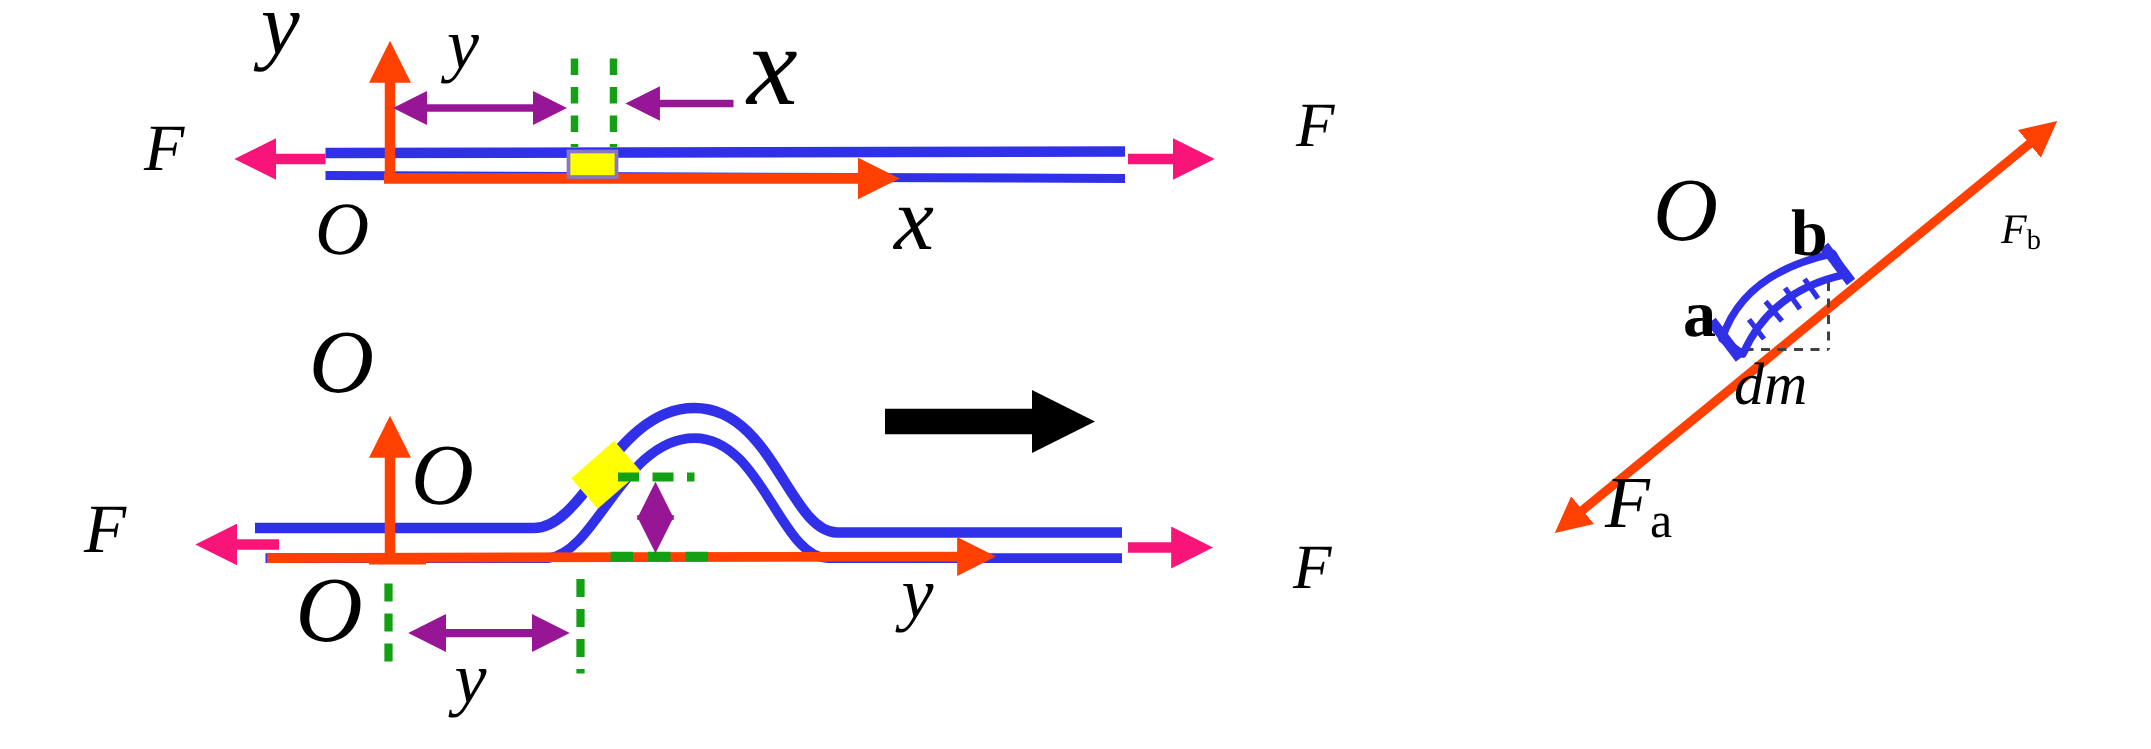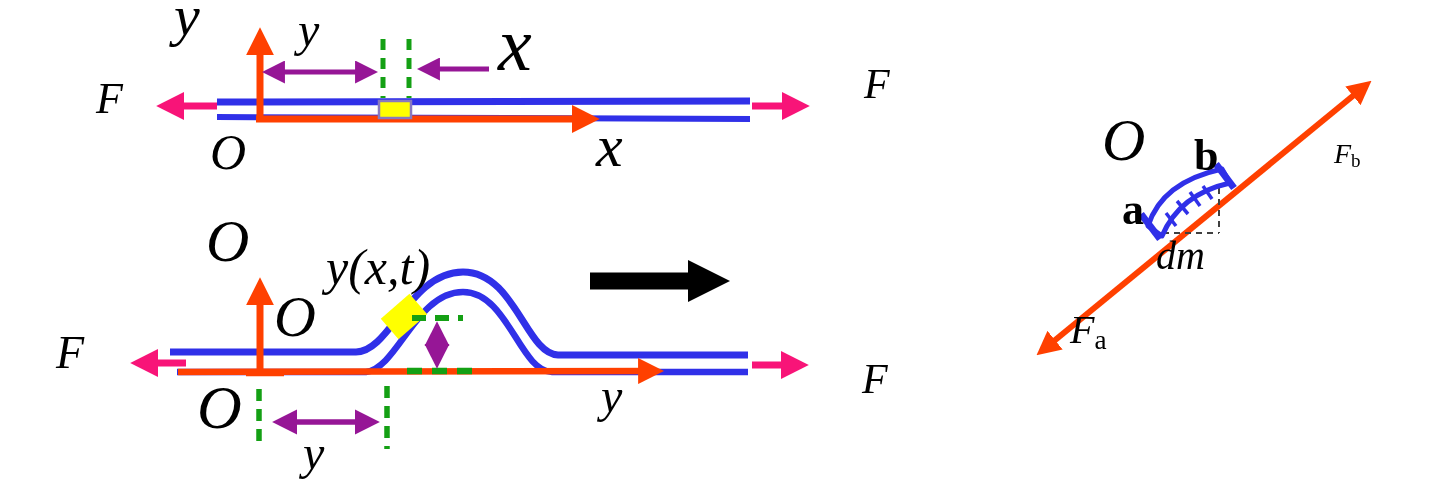--- a/index.html
+++ b/index.html
@@ -86,27 +86,26 @@
   <span class="lbl" style="left:174px;top:-13px;font-size:58px;">y</span>
   <span class="lbl" style="left:298px;top:6px;font-size:48px;">y</span>
   <span class="lbl" style="left:498px;top:6px;font-size:76px;">x</span>
   <span class="lbl" style="left:96px;top:77px;font-size:44px;">F</span>
   <span class="lbl" style="left:864px;top:63px;font-size:42px;">F</span>
   <span class="lbl" style="left:210px;top:127px;font-size:50px;">O</span>
   <span class="lbl" style="left:596px;top:116px;font-size:60px;">x</span>
 
   <span class="lbl" style="left:206px;top:211px;font-size:60px;">O</span>
   <span class="lbl" style="left:274px;top:288px;font-size:58px;">O</span>
-  <span class="lbl" style="left:326px;top:242px;font-size:50px;">y(x,t)</span>
   <span class="lbl" style="left:56px;top:330px;font-size:46px;">F</span>
   <span class="lbl" style="left:862px;top:358px;font-size:42px;">F</span>
   <span class="lbl" style="left:197px;top:376px;font-size:62px;">O</span>
   <span class="lbl" style="left:303px;top:429px;font-size:48px;">y</span>
   <span class="lbl" style="left:601px;top:372px;font-size:48px;">y</span>
 
   <span class="lbl" style="left:1102px;top:110px;font-size:60px;">O</span>
   <span class="lbl bold-rm" style="left:1194px;top:134px;font-size:44px;">b</span>
   <span class="lbl bold-rm" style="left:1122px;top:188px;font-size:44px;">a</span>
   <span class="lbl" style="left:1156px;top:236px;font-size:40px;">dm</span>
   <span class="lbl" style="left:1334px;top:140px;font-size:28px;"><span>F</span><span class="sub">b</span></span>
-  <span class="lbl" style="left:1070px;top:310px;font-size:40px;"><span>F</span><span class="sub">a</span></span>
+  <span class="lbl" style="left:1070px;top:310px;font-size:49px;"><span>F</span><span class="sub">a</span></span>
 
 </div>
 
 </body></html>

